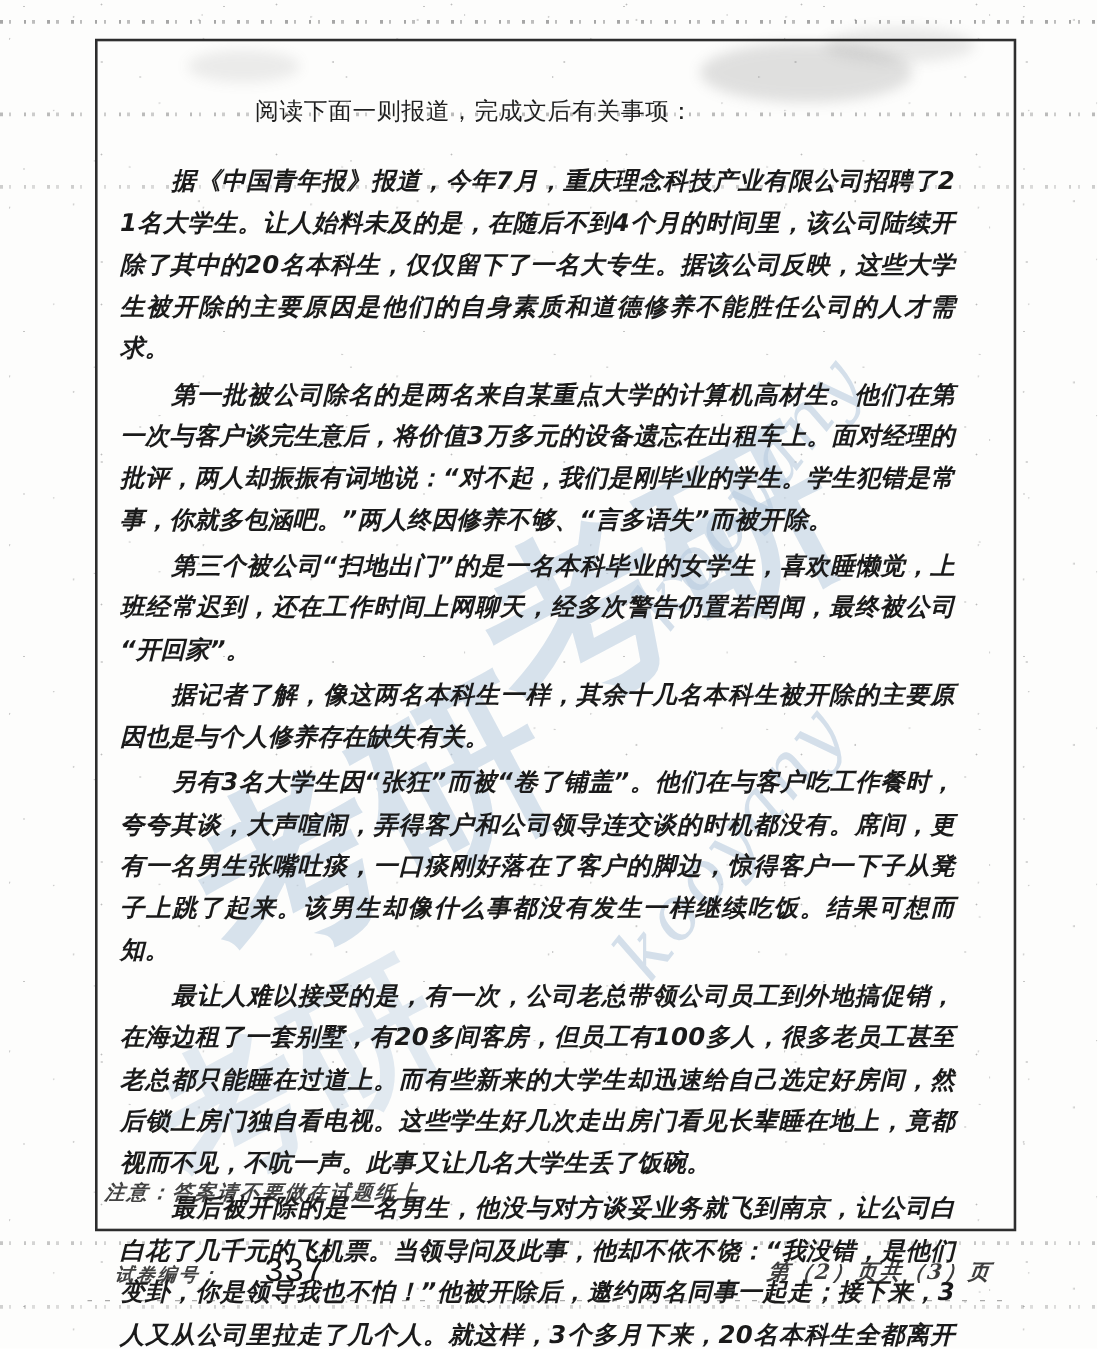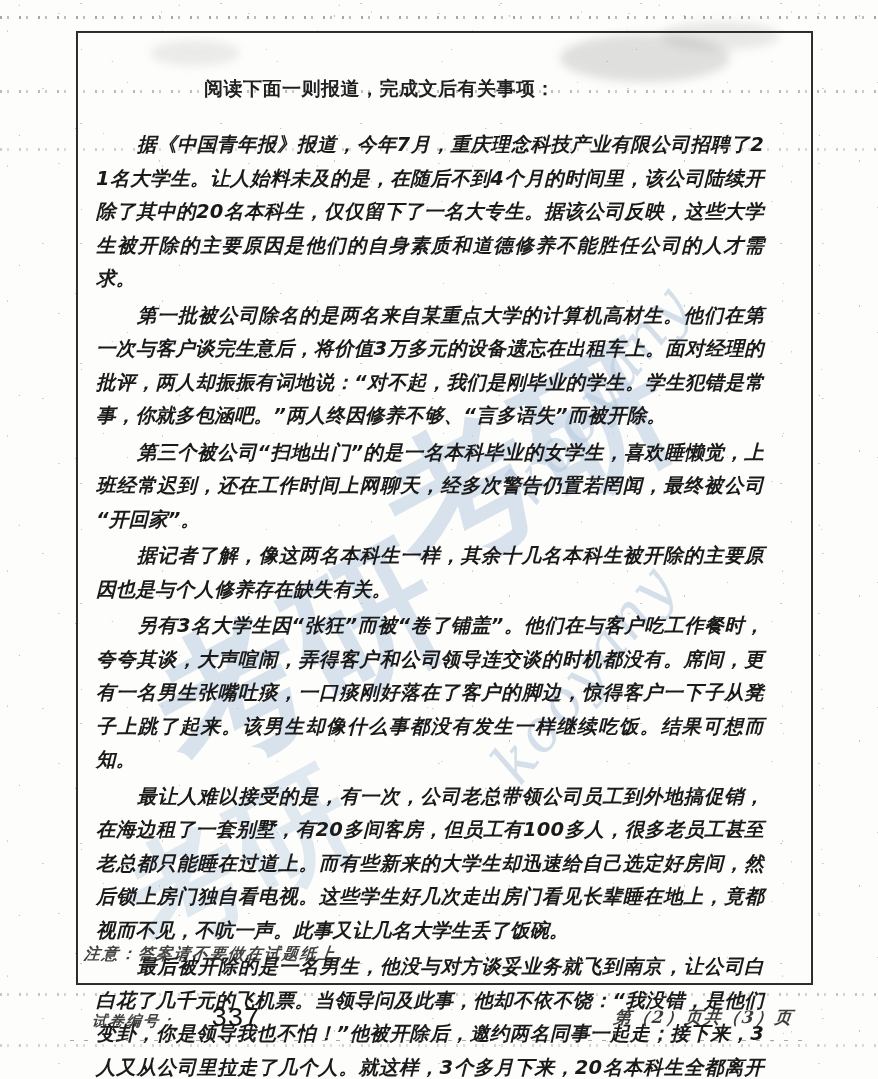--- a/index.html
+++ b/index.html
@@ -121,21 +121,21 @@
     font-weight: 700;
     font-size: 25px;
     color: #1c1c1c;
     letter-spacing: 1px;
     margin: 16px 0 0 88px;
     text-shadow: 0.4px 0.3px 0 rgba(0,0,0,.35);
   }
 
   .instruction {
     font-family: "DejaVu Sans", "Liberation Sans", sans-serif;
-    font-weight: 700;
+    font-weight: 400;
     font-size: 19px;
     color: #1f1f1f;
     margin: 38px 0 0 108px;
     letter-spacing: .5px;
   }
 
   .article {
     margin-top: 26px;
     width: 668px;
   }

